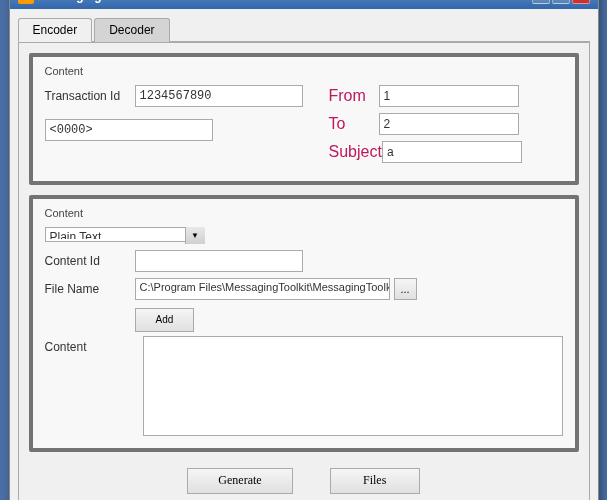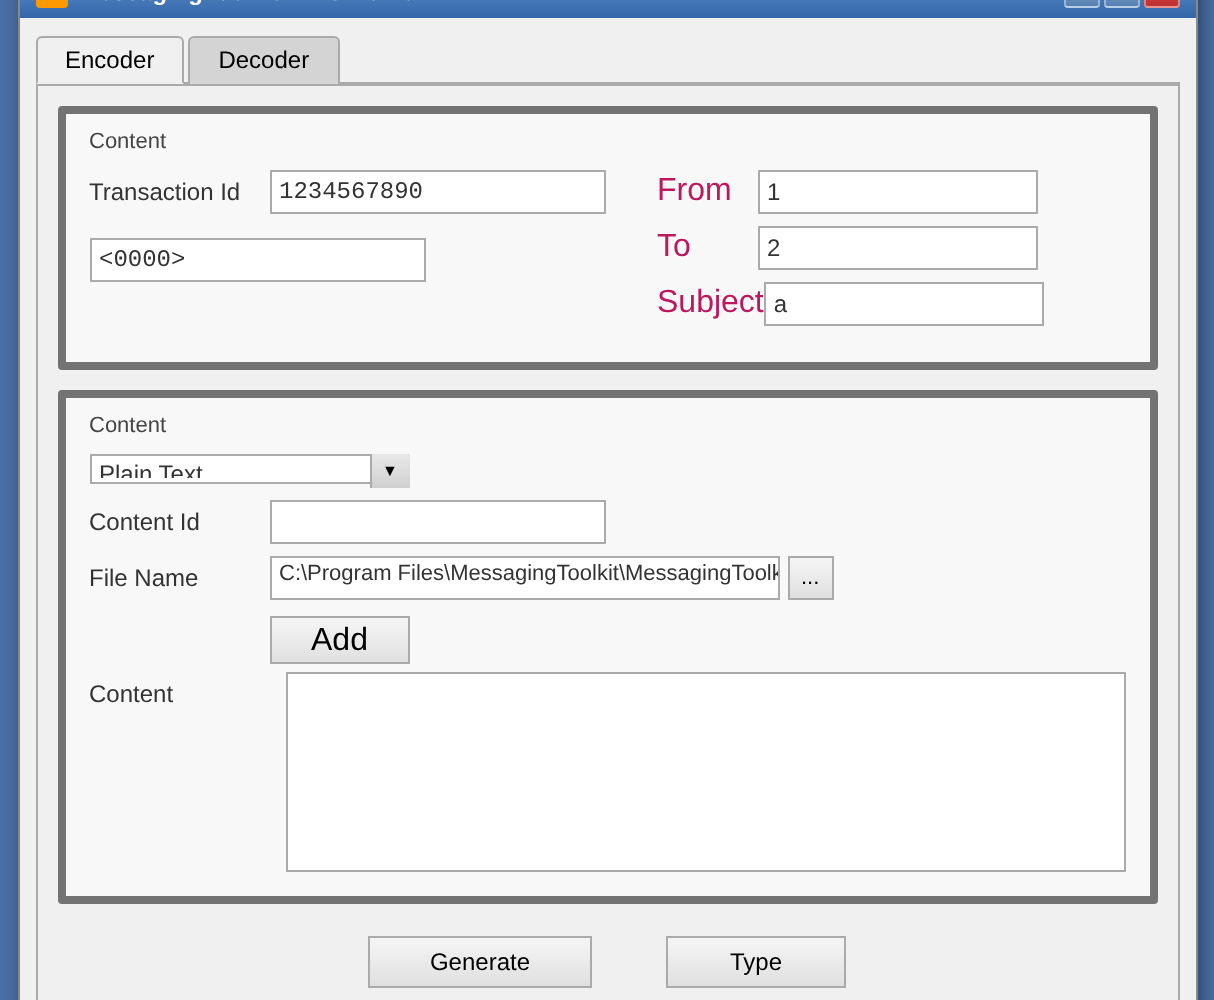--- a/index.html
+++ b/index.html
@@ -238,21 +238,21 @@
       font-size: 11px;
       cursor: pointer;
       font-family: inherit;
     }
 
     .add-btn {
       border: 1px solid #aaa;
       background: linear-gradient(to bottom, #f5f5f5, #e0e0e0);
       padding: 3px 20px;
       height: 24px;
-      font-size: 16px;
+      font-size: 10px;
       cursor: pointer;
       font-family: inherit;
       margin-left: 90px;
       margin-top: 2px;
     }
 
     .content-textarea {
       width: 100%;
       height: 100px;
       border: 1px solid #aaa;
@@ -268,20 +268,21 @@
       align-items: flex-start;
       gap: 8px;
     }
 
     .bottom-buttons {
       display: flex;
       justify-content: center;
       gap: 37px;
       margin-top: 8px;
       padding: 6px 0;
+      font-family: Liberation Serif, serif;
     }
 
     .action-btn {
       border: 1px solid #aaa;
       background: linear-gradient(to bottom, #f5f5f5, #e0e0e0);
       padding: 4px 30px;
       font-size: 12px;
       cursor: pointer;
       font-family: inherit;
       height: 26px;
@@ -376,18 +377,18 @@
         </div>
 
         <div class="content-row">
           <span class="form-label" style="padding-top:4px;">Content</span>
           <textarea class="content-textarea" style=""></textarea>
         </div>
       </div>
 
       <div class="bottom-buttons">
         <button class="action-btn">Generate</button>
-        <button class="action-btn">Type</button>
+        <button class="action-btn">Files</button>
       </div>
 
     </div>
   </div>
 </div>
 
 </body></html>

